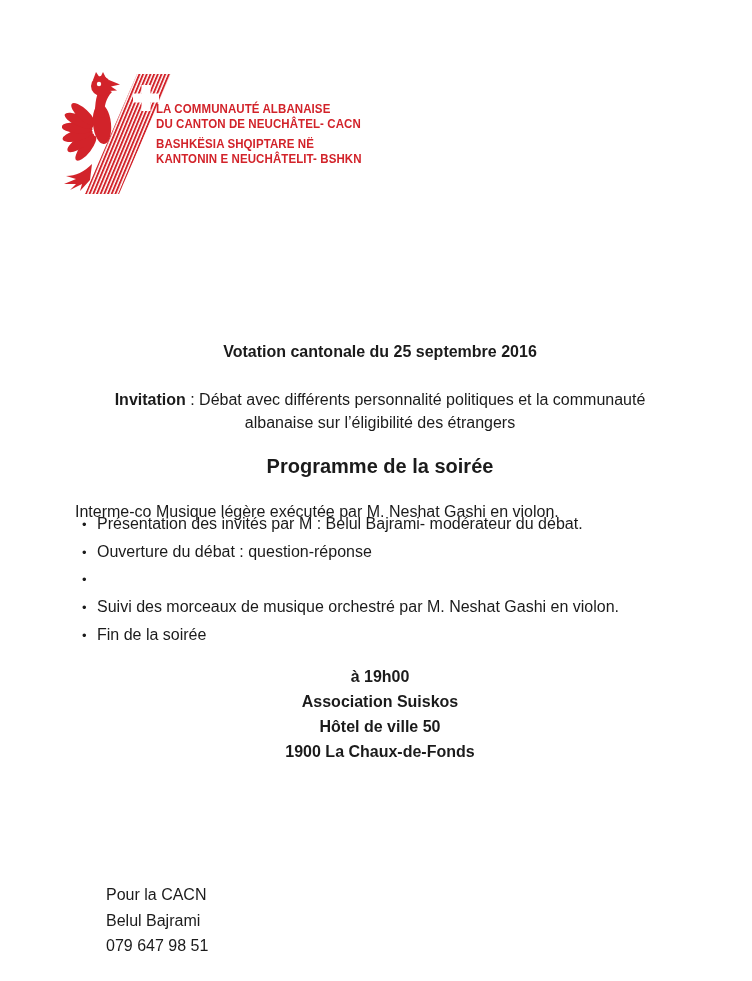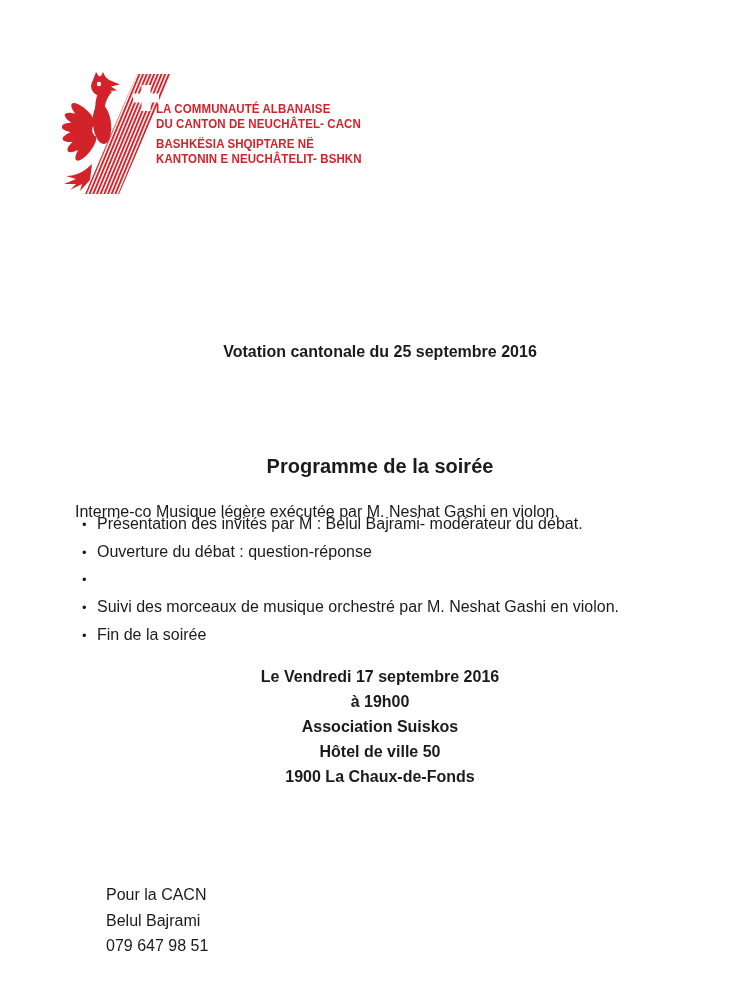--- a/index.html
+++ b/index.html
@@ -109,20 +109,22 @@
         <div>BASHKËSIA SHQIPTARE NË</div>
         <div>KANTONIN E NEUCHÂTELIT- BSHKN</div>
       </div>
     </div>
   </header>
 
 
   <h1 class="centered doc-title">Votation cantonale du 25 septembre 2016</h1>
 
   <p class="centered invitation">
+    <span class="line"><strong>Invitation</strong><span> : Débat avec différents personnalité politiques et la communauté</span></span>
+    <span class="line">albanaise sur l’éligibilité des étrangers</span>
   </p>
 
   <h2 class="centered programme-heading">Programme de la soirée</h2>
 
   <p class="list-intro">Interme-co Musique légère exécutée par M. Neshat Gashi en violon.</p>
 
   <ul class="bullets">
     <li>
       <span class="bullet-marker">•</span>
       <span>Présentation des invités par M : Belul Bajrami- modérateur du débat.</span>
@@ -139,21 +141,20 @@
       <span class="bullet-marker">•</span>
       <span>Suivi des morceaux de musique orchestré par M. Neshat Gashi en violon.</span>
     </li>
     <li>
       <span class="bullet-marker">•</span>
       <span>Fin de la soirée</span>
     </li>
   </ul>
 
   <div class="centered event-block">
-    <span class="line">Le Vendredi 17 septembre 2016</span>
     <span class="line">à 19h00</span>
     <span class="line">Association Suiskos</span>
     <span class="line">Hôtel de ville 50</span>
     <span class="line">1900 La Chaux-de-Fonds</span>
   </div>
 
   <div class="signature">
     <span class="line">Pour la CACN</span>
     <span class="line">Belul Bajrami</span>
     <span class="line">079 647 98 51</span>

